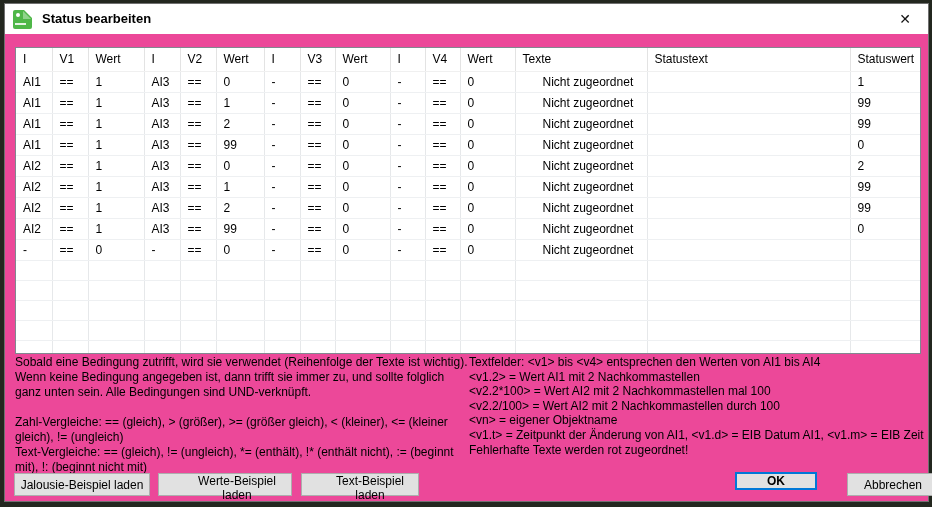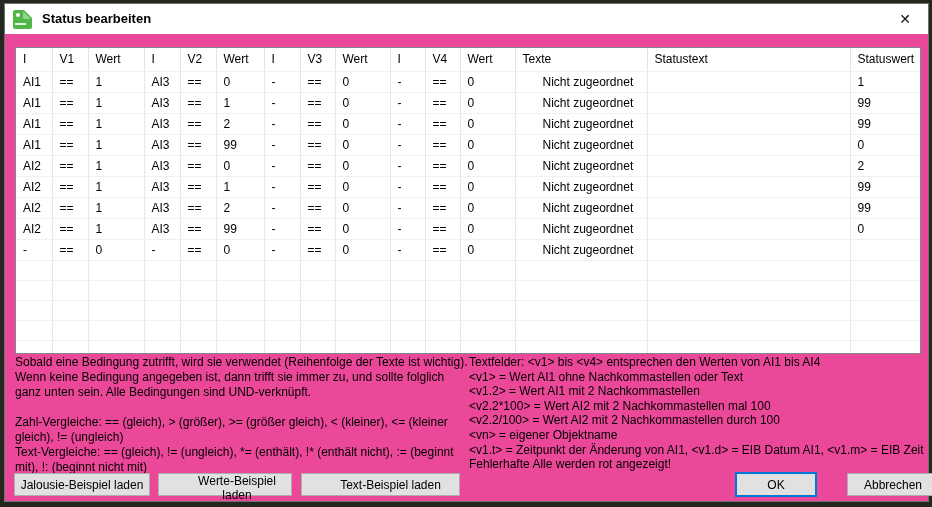--- a/index.html
+++ b/index.html
@@ -73,22 +73,22 @@
   .help-right { left:464px; top:351px; width:458px; line-height:14.6px; }
   .help-right div { white-space:nowrap; }
 
   .btn {
     position:absolute; height:23px; background:#e1e1e1; border:1px solid #adadad;
     font-family:"Liberation Sans","DejaVu Sans",sans-serif; font-size:12px; color:#000;
     cursor:default;
   }
   .b1 { left:9px;   top:469px; width:136px; }
   .b2 { left:153px; top:469px; width:134px;padding-left:24px; }
-  .b3 { left:296px; top:469px; width:159px;padding-left:20px; }
-  .ok { left:730px; top:468px; width:82px; height:25px; border:2px solid #0078d7; }
+  .b3 { left:296px; top:469px; width:118px;padding-left:20px; }
+  .ok { left:730px; top:468px; width:82px; height:18px; border:2px solid #0078d7;font-weight:bold; }
   .cancel { left:842px; top:469px; width:92px; }
 </style>
 </head>
 <body>
 
 <div class="screen">
 
   <div class="dialog">
 
     <div class="titlebar">
@@ -386,27 +386,26 @@
     </div>
 
     <div class="help help-left">
       <p>Sobald eine Bedingung zutrifft, wird sie verwendet (Reihenfolge der Texte ist wichtig). Wenn keine Bedingung angegeben ist, dann trifft sie immer zu, und sollte folglich ganz unten sein. Alle Bedingungen sind UND-verknüpft.</p>
       <p class="gap-above">Zahl-Vergleiche: == (gleich), &gt; (größer), &gt;= (größer gleich), &lt; (kleiner), &lt;= (kleiner gleich), != (ungleich)</p>
       <p>Text-Vergleiche: == (gleich), != (ungleich), *= (enthält), !* (enthält nicht), := (beginnt mit), !: (beginnt nicht mit)</p>
     </div>
 
     <div class="help help-right">
       <div>Textfelder: &lt;v1&gt; bis &lt;v4&gt; entsprechen den Werten von AI1 bis AI4</div>
-      <div>&lt;v1&gt; = Wert AI1 ohne Nachkommastellen oder Text</div>
       <div>&lt;v1.2&gt; = Wert AI1 mit 2 Nachkommastellen</div>
       <div>&lt;v2.2*100&gt; = Wert AI2 mit 2 Nachkommastellen mal 100</div>
       <div>&lt;v2.2/100&gt; = Wert AI2 mit 2 Nachkommastellen durch 100</div>
       <div>&lt;vn&gt; = eigener Objektname</div>
       <div>&lt;v1.t&gt; = Zeitpunkt der Änderung von AI1, &lt;v1.d&gt; = EIB Datum AI1, &lt;v1.m&gt; = EIB Zeit</div>
-      <div>Fehlerhafte Alle werden rot angezeigt!</div>
+      <div>Fehlerhafte Texte werden rot zugeordnet!</div>
     </div>
 
     <button class="btn b1">Jalousie-Beispiel laden</button>
     <button class="btn b2">Werte-Beispiel laden</button>
     <button class="btn b3">Text-Beispiel laden</button>
     <button class="btn ok">OK</button>
     <button class="btn cancel">Abbrechen</button>
 
   </div>
 </div>

